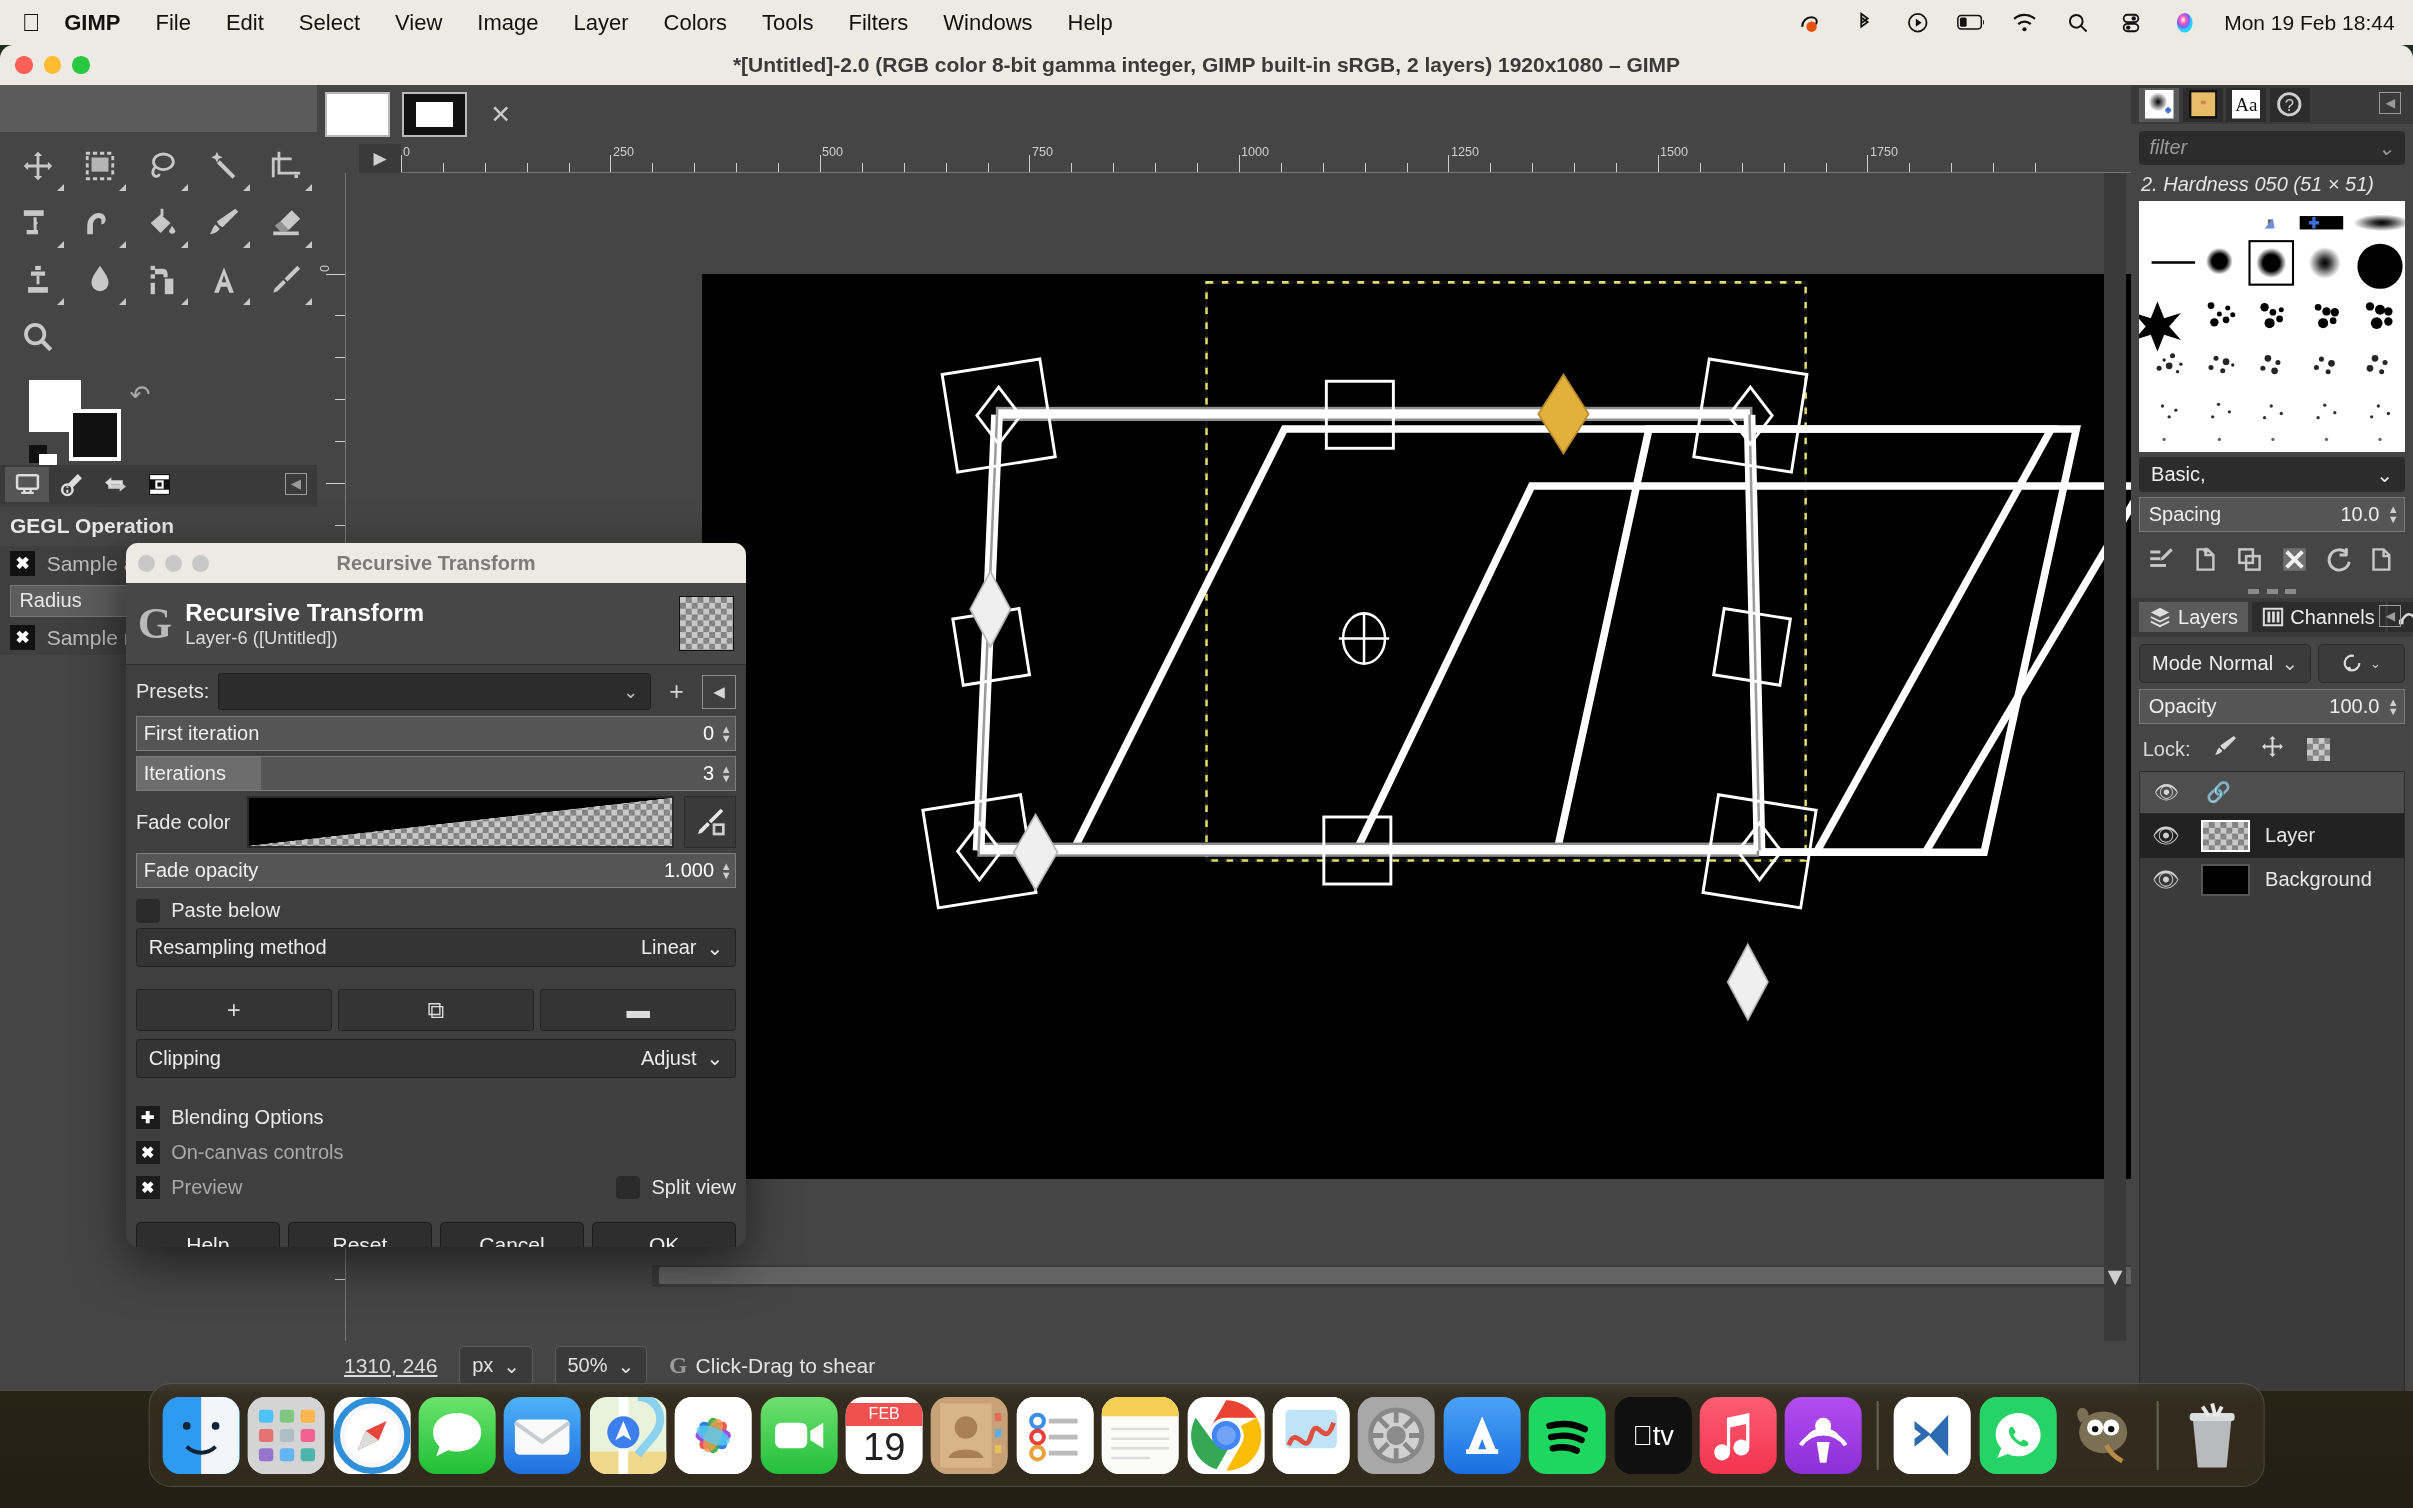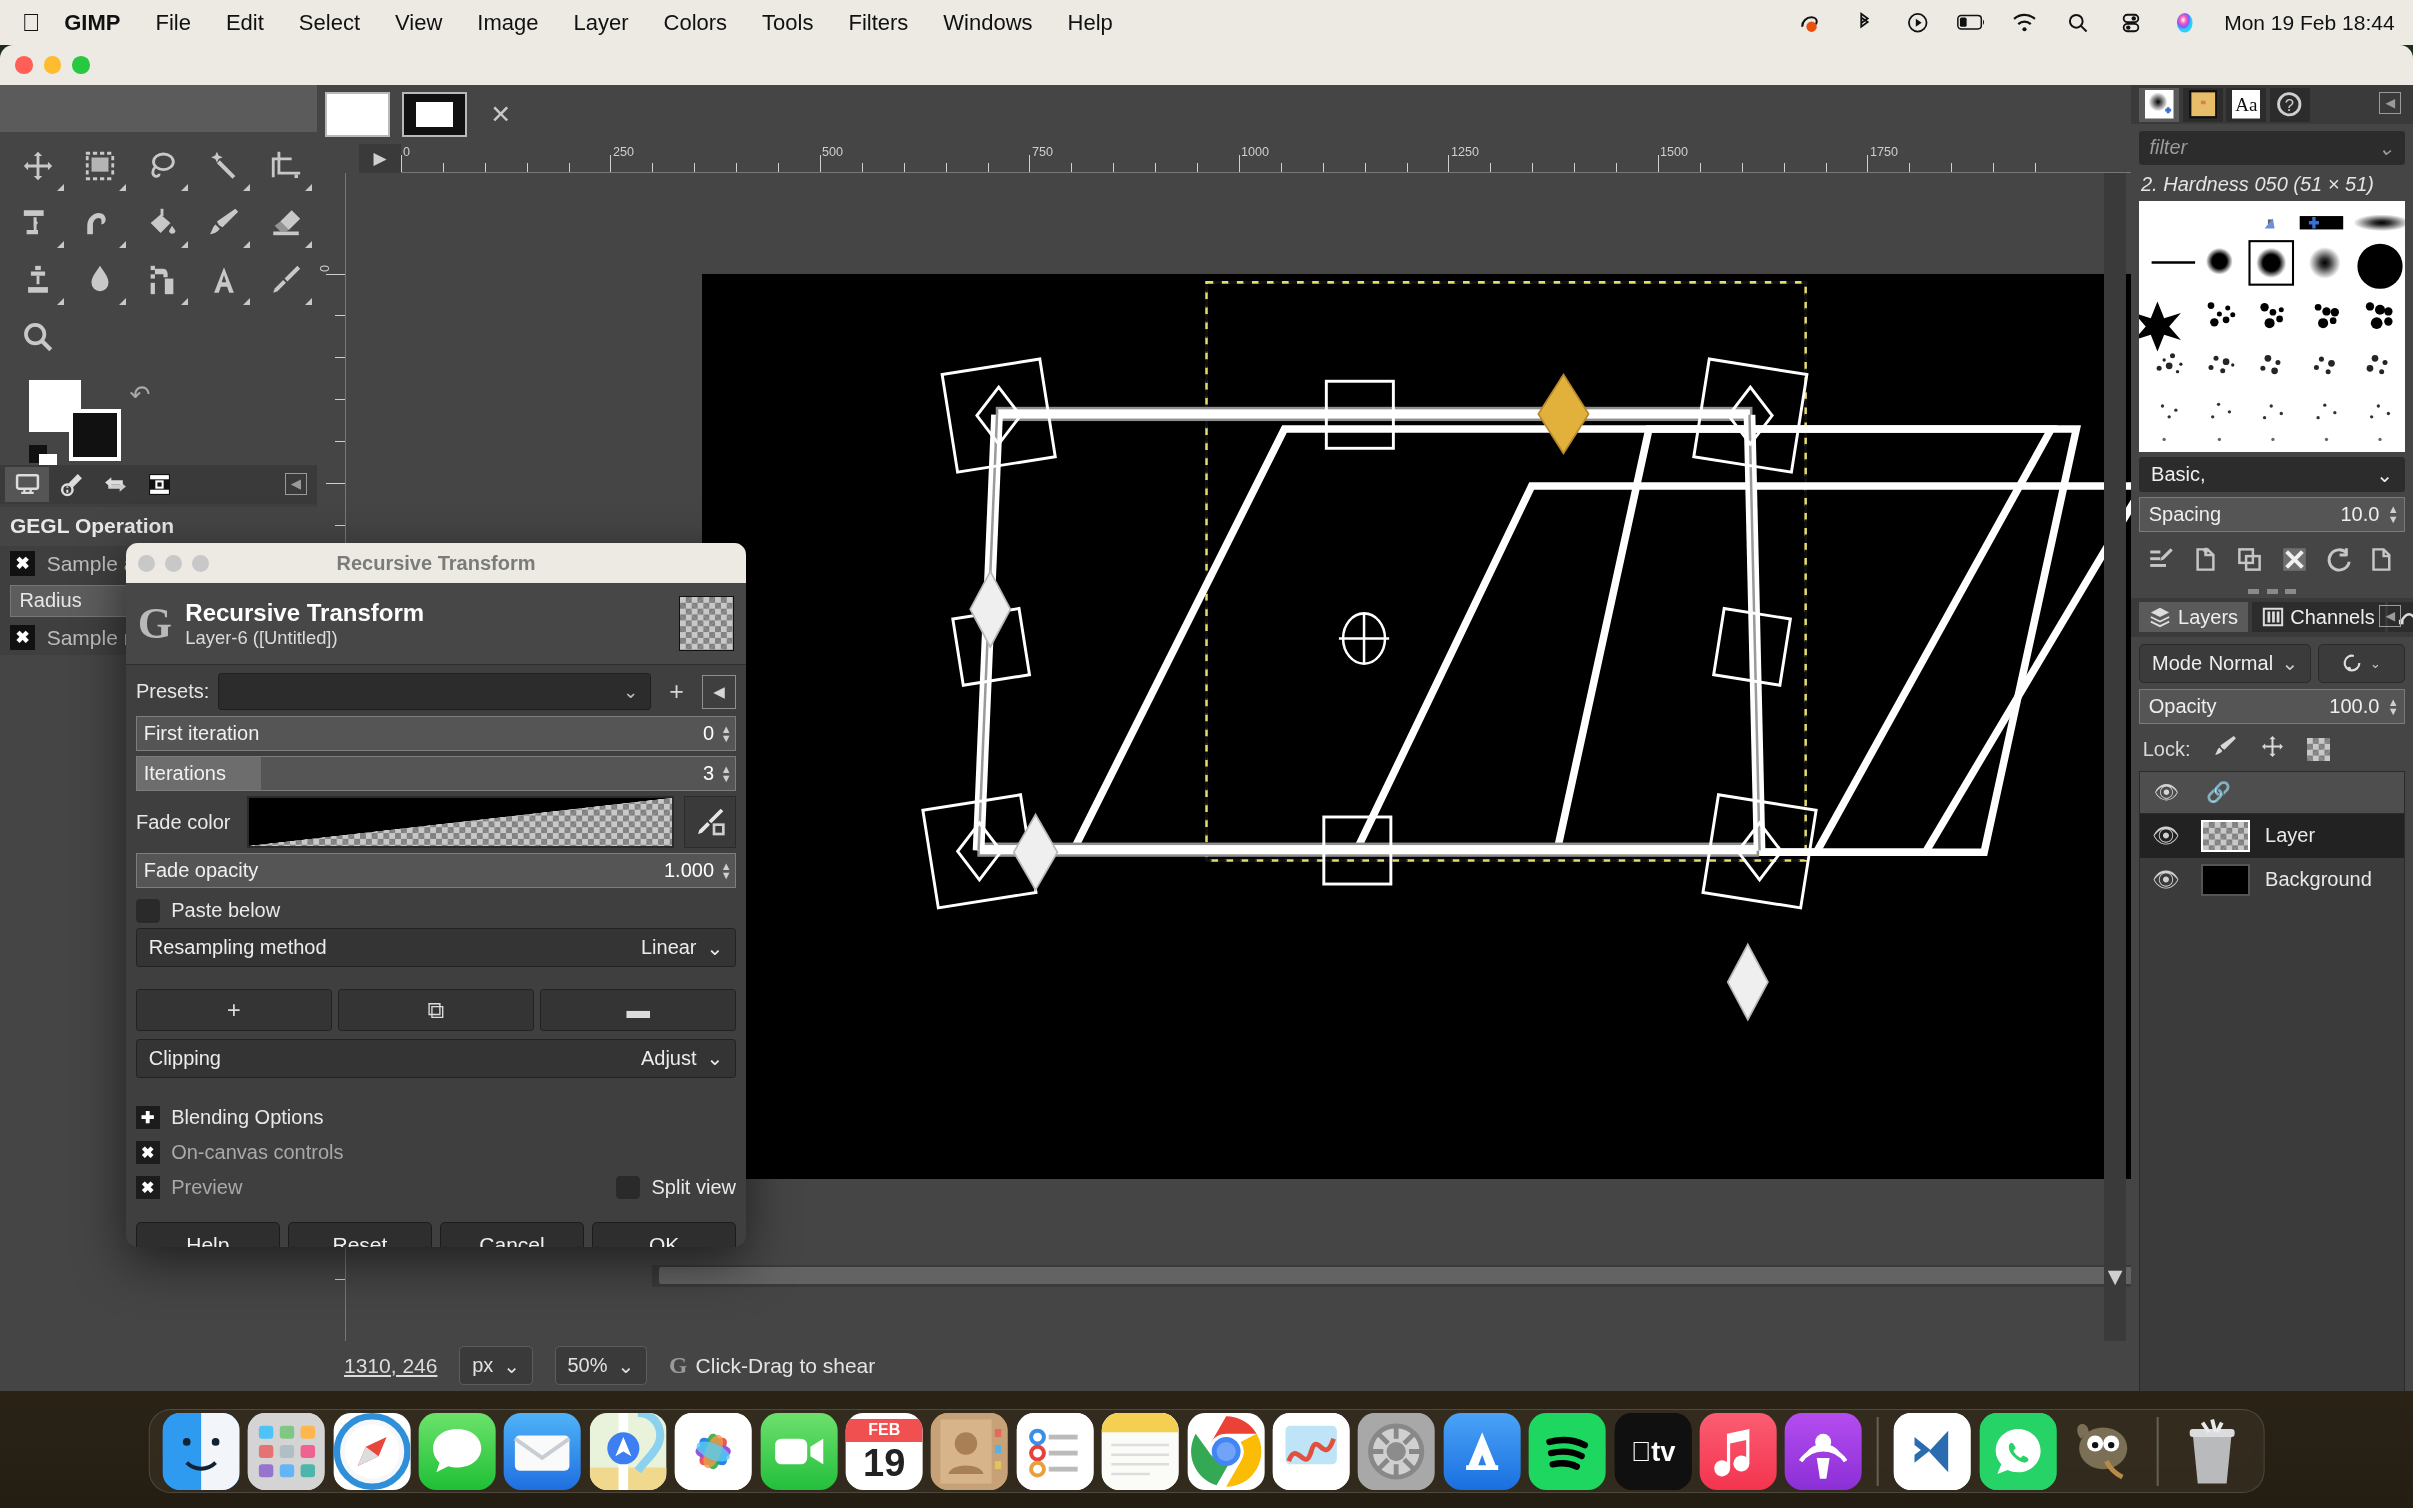--- a/index.html
+++ b/index.html
@@ -169,28 +169,27 @@
   .cblbl.dim{ color:#a9a9a9;}
   .combo2{ height:39px;background:#343434;border:0.8px solid #222;border-radius:3.4px; display:flex;align-items:center;justify-content:space-between;padding:0 11.7px;color:#ececec;font-size:20px; margin-bottom:22px;}
   .btn3{ display:flex; gap:6.7px; margin-bottom:7.5px;}
   .btn3 div{ flex:1; height:42px; background:#343434;border:0.8px solid #222;border-radius:3.4px; display:flex;align-items:center;justify-content:center;color:#dcdcdc;font-size:23.5px;}
   #dlg-foot{ display:flex; gap:8.4px; padding:8.4px 10px 11.7px 10px; background:#3f3f3f;}
   #dlg-foot div{ flex:1; height:47px; background:#2e2e2e;border:0.8px solid #1c1c1c;border-radius:5px; display:flex;align-items:center;justify-content:center;color:#efefef;font-size:21px;}
 
   
   #dock{
     position:absolute; left:50%; transform:translateX(-50%);
-    bottom:15px; height:84px; padding:6.7px 13.4px;
+    bottom:21px; height:104px; padding:6.7px 13.4px;
     background:rgba(60,52,38,.55);
     border:0.8px solid rgba(255,255,255,.14);
     border-radius:22px;
     display:flex; align-items:center; gap:8.4px;
     z-index:90;
     backdrop-filter:blur(6.7px);
-    font-weight:bold;
   }
   .dapp{ width:77px;height:77px;border-radius:17.6px; position:relative; display:flex;align-items:center;justify-content:center; font-size:37px; overflow:hidden;}
   .dsep{ width:1.7px;height:69px;background:rgba(255,255,255,.25); margin:0 6.7px;}
 </style>
 </head>
 <body>
 
 <div id="desktop"></div>
 
 <div id="menubar">
@@ -272,20 +271,21 @@
 </div>
 
 <div id="gimpwin">
 
   <div id="titlebar">
     <div class="tlights">
       <span class="tl r"></span>
       <span class="tl y"></span>
       <span class="tl g"></span>
     </div>
+    <div class="ttl">*[Untitled]-2.0 (RGB color 8-bit gamma integer, GIMP built-in sRGB, 2 layers) 1920x1080 – GIMP</div>
   </div>
 
   <div id="body3">
 
     <div id="leftcol">
       <div id="tb-top"></div>
 
       <div class="toolgrid">
         <div class="tool">
             <svg viewBox="0 0 24 24">

